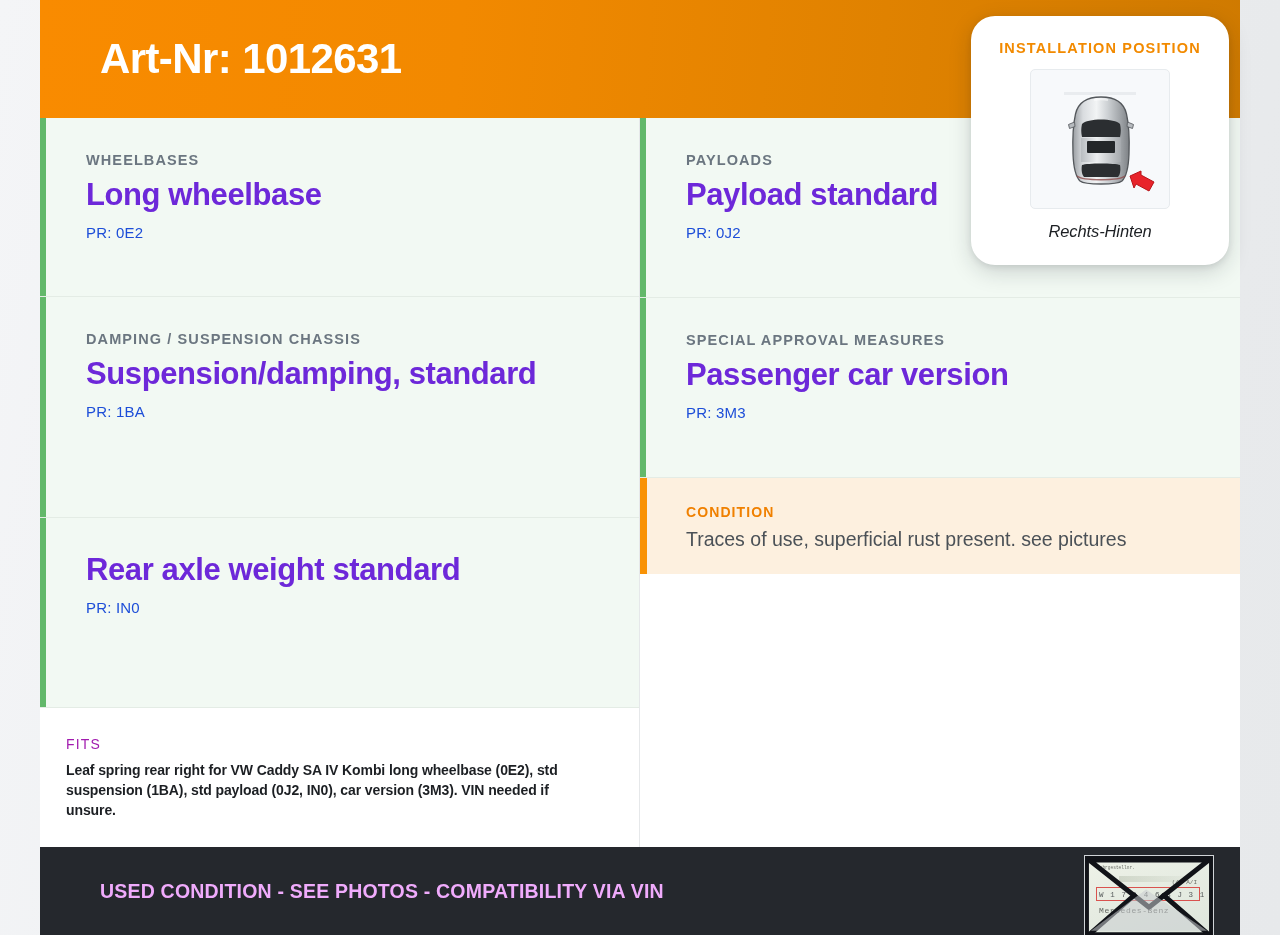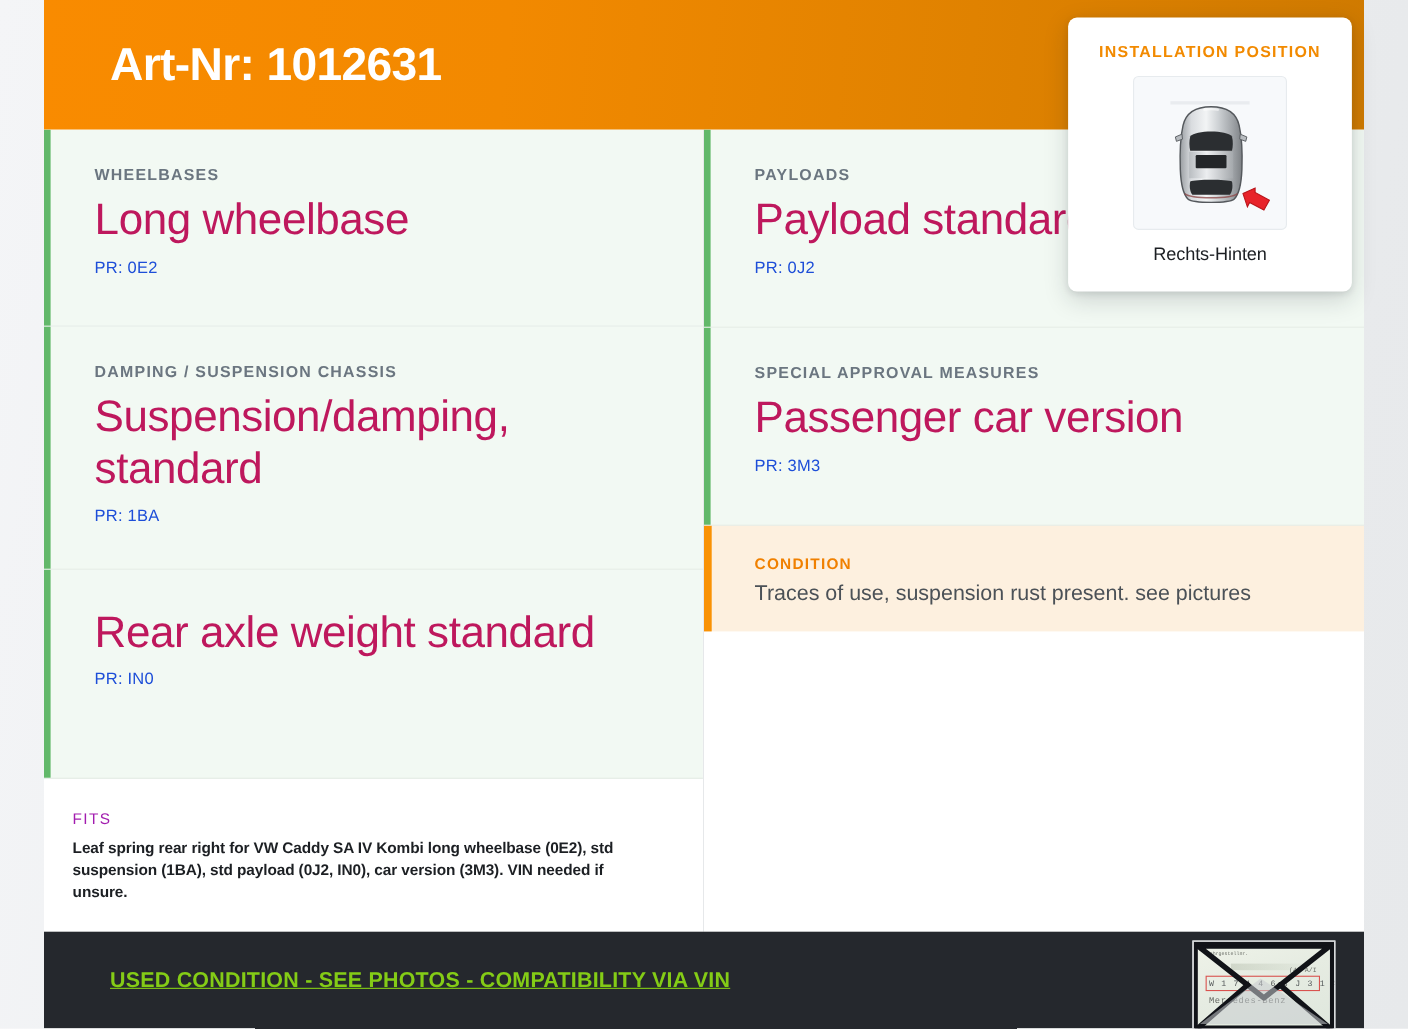--- a/index.html
+++ b/index.html
@@ -86,23 +86,23 @@
 
   .spec-label {
     font-size: 14.5px;
     font-weight: bold;
     letter-spacing: 1.1px;
     color: #6b7680;
     text-transform: uppercase;
     margin-bottom: 9px;
   }
   .spec-value {
-    font-size: 40px;
-    font-weight: normal;
-    color: #be185d;
+    font-size: 31px;
+    font-weight: bold;
+    color: #6d28d9;
     line-height: 1.17;
     letter-spacing: -0.4px;
     margin-bottom: 11px;
     white-space: nowrap;
   }
   .spec-value.wrap { white-space: normal; }
   .spec-pr {
     font-size: 15px;
     color: #1d4ed8;
     letter-spacing: 0.2px;
@@ -164,25 +164,24 @@
   .footer {
     flex: 0 0 88px;
     height: 88px;
     background: #25282d;
     display: flex;
     align-items: center;
     padding-left: 60px;
     position: relative;
   }
   .footer-text {
-    color: #84cc16;
+    color: #f0abfc;
     font-size: 19.5px;
     font-weight: bold;
     letter-spacing: 0.2px;
-    text-decoration: underline;
   }
 
   
   .doc-thumb {
     position: absolute;
     right: 26px;
     top: 8px;
     width: 130px;
     height: 84px;
     background: #ffffff;
@@ -221,21 +220,21 @@
   .envelope { position: absolute; inset: 0; }
 
   
   .install-card {
     position: absolute;
     left: 971px;
     top: 16px;
     width: 258px;
     height: 249px;
     background: #ffffff;
-    border-radius: 8px;
+    border-radius: 24px;
     box-shadow: 0 7px 22px rgba(25,30,40,0.17), 0 2px 6px rgba(25,30,40,0.10);
     display: flex;
     flex-direction: column;
     align-items: center;
     padding-top: 24px;
   }
   .install-title {
     font-size: 14.5px;
     font-weight: bold;
     letter-spacing: 1.15px;
@@ -250,20 +249,21 @@
     border: 1px solid #e7ebee;
     border-radius: 5px;
     position: relative;
     overflow: hidden;
   }
   .install-caption {
     margin-top: 13px;
     font-size: 16.5px;
     color: #1c1f23;
     letter-spacing: -0.1px;
+    font-style: italic;
   }
 </style>
 </head>
 <body>
 
 <div id="page">
 
   <div class="sheet">
 
     <div class="header">
@@ -308,21 +308,21 @@
         </div>
 
         <div class="spec h-approval">
           <div class="spec-label">Special Approval Measures</div>
           <div class="spec-value">Passenger car version</div>
           <div class="spec-pr">PR: 3M3</div>
         </div>
 
         <div class="condition">
           <div class="condition-label">Condition</div>
-          <div class="condition-text">Traces of use, suspension rust present. see pictures</div>
+          <div class="condition-text">Traces of use, superficial rust present. see pictures</div>
         </div>
 
         <div class="col-filler"></div>
       </div>
 
     </div>
 
     <div class="footer">
       <div class="footer-text">USED CONDITION - SEE PHOTOS - COMPATIBILITY VIA VIN</div>
 

